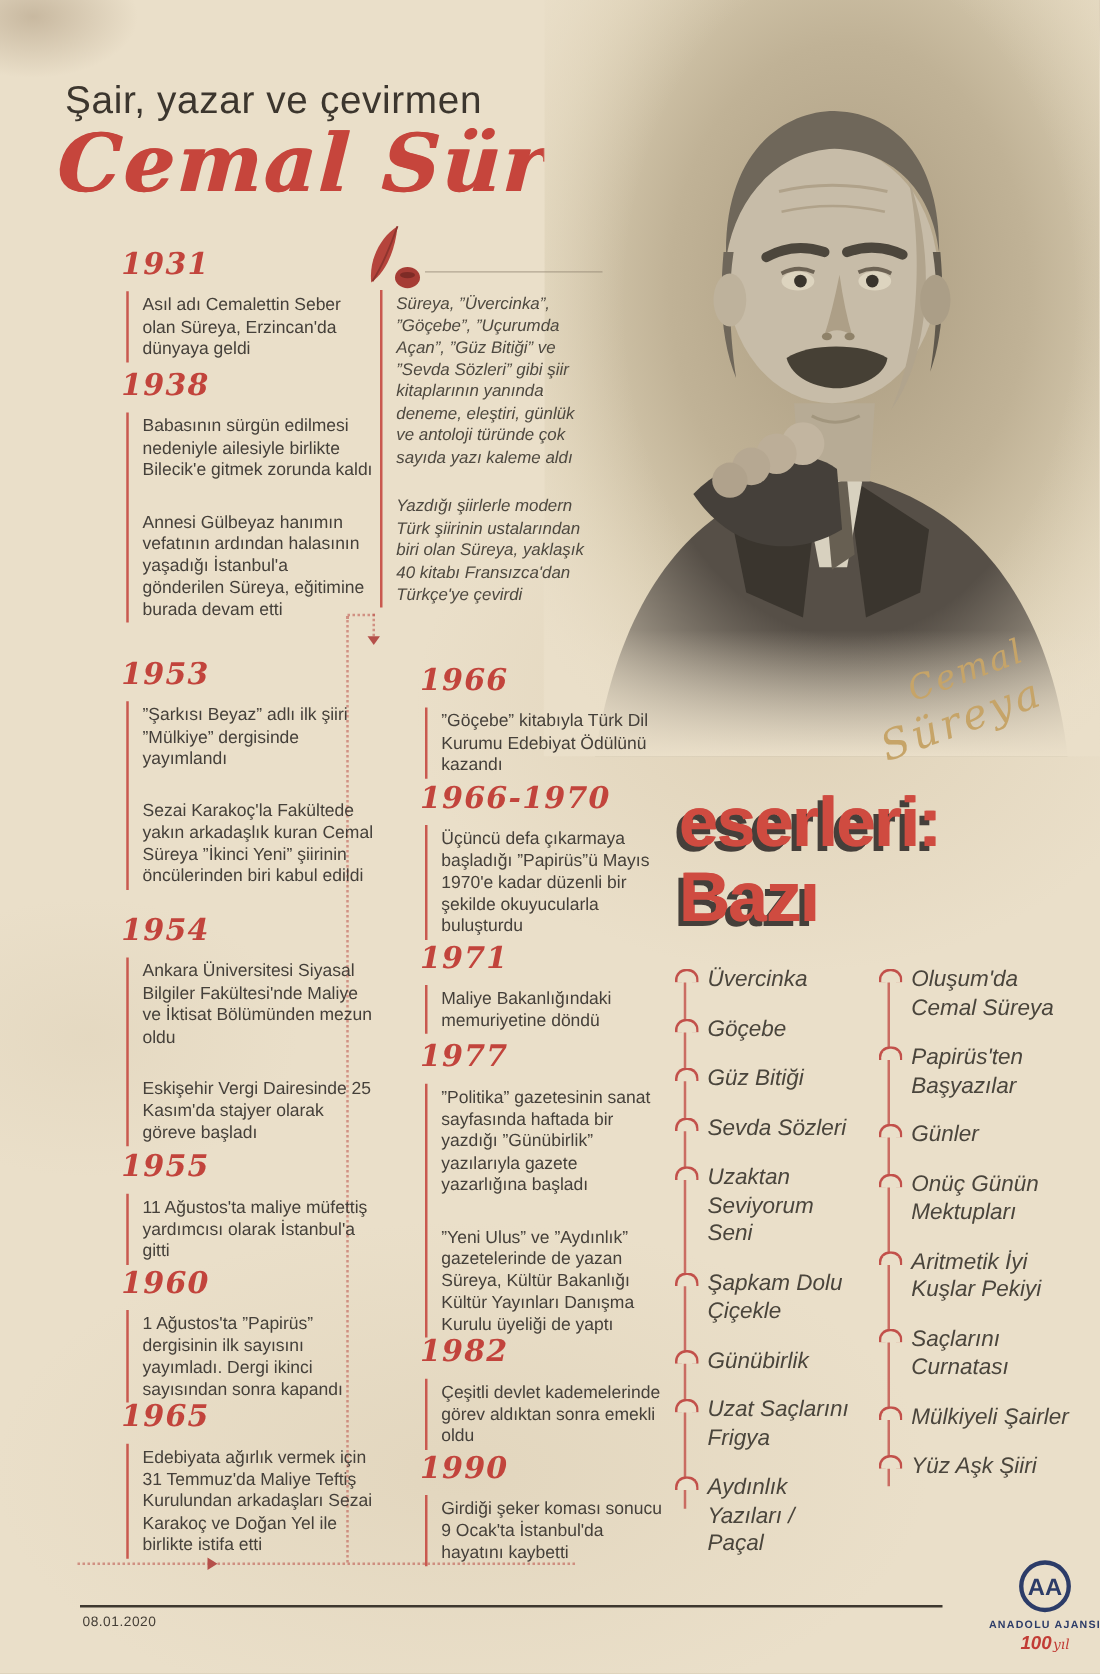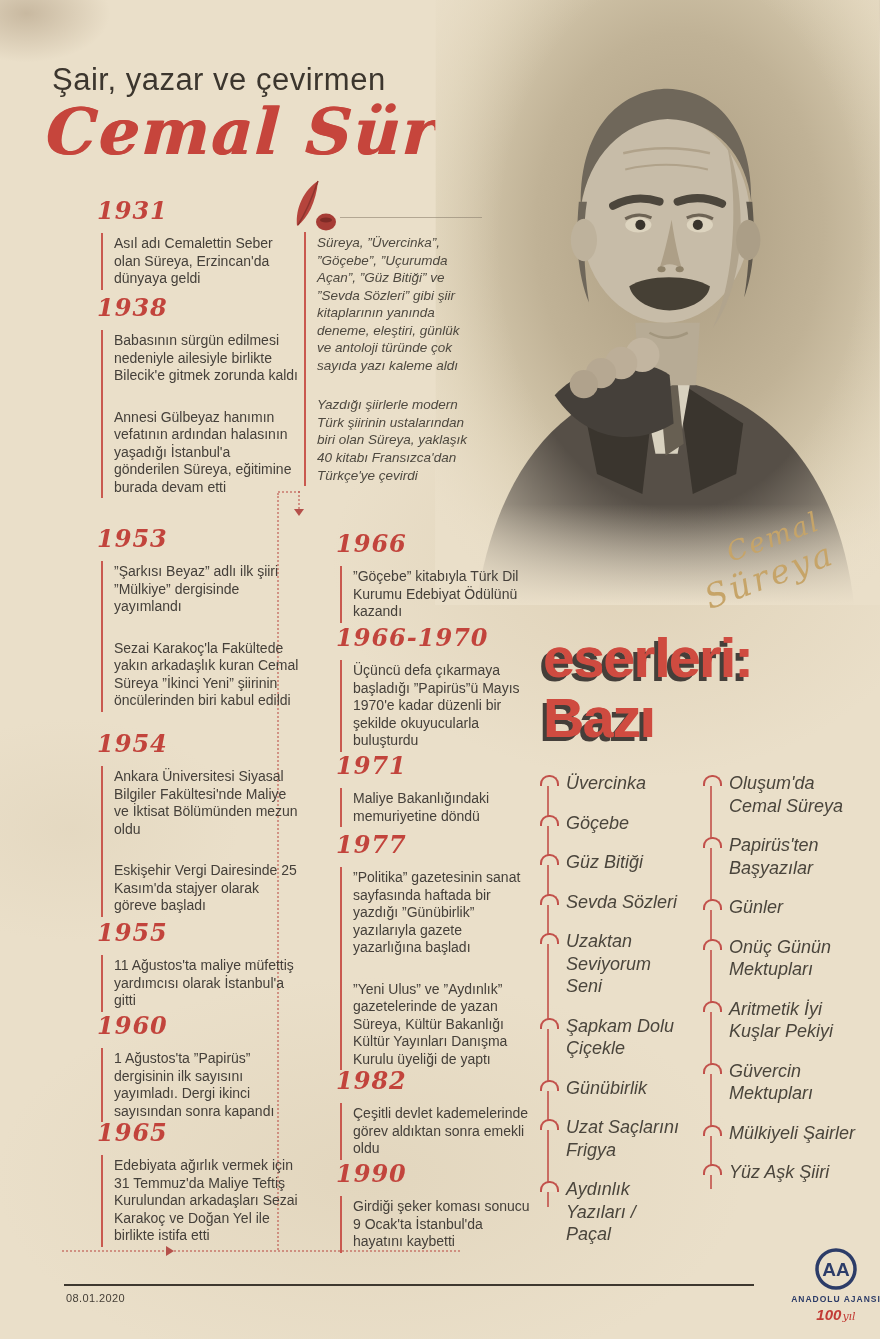--- a/index.html
+++ b/index.html
@@ -272,21 +272,21 @@
     <li class="work"><span class="arc"></span><span>Uzat Saçlarını Frigya</span></li>
     <li class="work"><span class="arc"></span><span>Aydınlık Yazıları / Paçal</span></li>
   </ul>
 
   <ul class="works c2">
     <li class="work"><span class="arc"></span><span>Oluşum'da Cemal Süreya</span></li>
     <li class="work"><span class="arc"></span><span>Papirüs'ten Başyazılar</span></li>
     <li class="work"><span class="arc"></span><span>Günler</span></li>
     <li class="work"><span class="arc"></span><span>Onüç Günün Mektupları</span></li>
     <li class="work"><span class="arc"></span><span>Aritmetik İyi Kuşlar Pekiyi</span></li>
-    <li class="work"><span class="arc"></span><span>Güvercin Mektupları</span></li>
+    <li class="work"><span class="arc"></span><span>Saçlarını Curnatası</span></li>
     <li class="work"><span class="arc"></span><span>Mülkiyeli Şairler</span></li>
     <li class="work"><span class="arc"></span><span>Yüz Aşk Şiiri</span></li>
   </ul>
 
   <div class="abs footer-rule"></div>
   <div class="abs footer-date">08.01.2020</div>
 
   <div class="abs logo">
     <svg class="ring" width="46" height="46" viewBox="0 0 46 46">
       <circle cx="23" cy="23" r="19" fill="none" stroke="#2c3c68" stroke-width="3.5"></circle>

